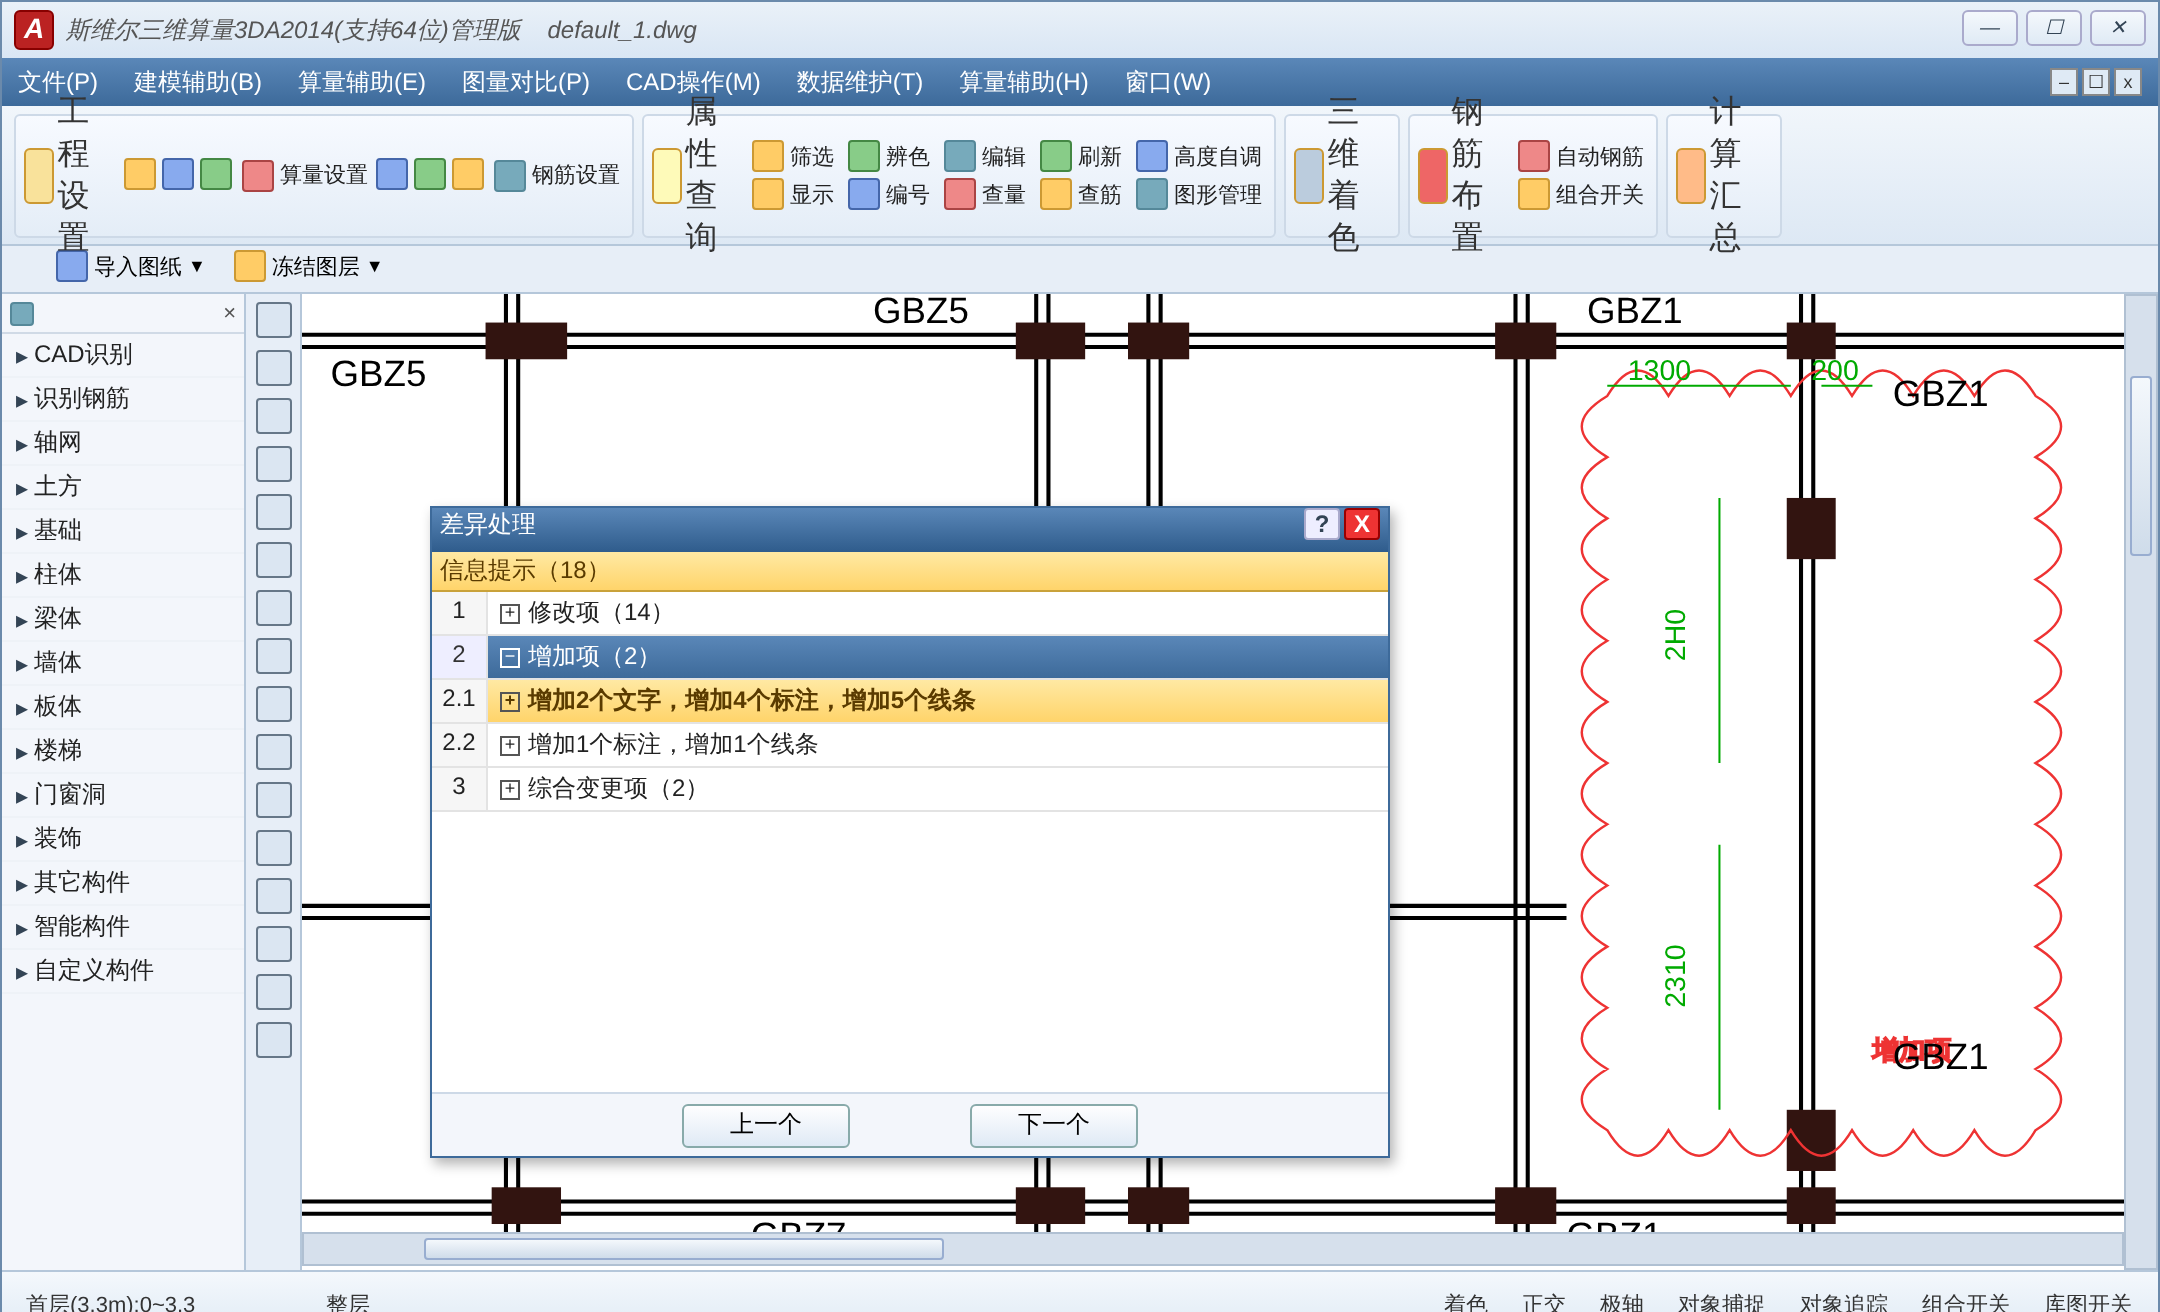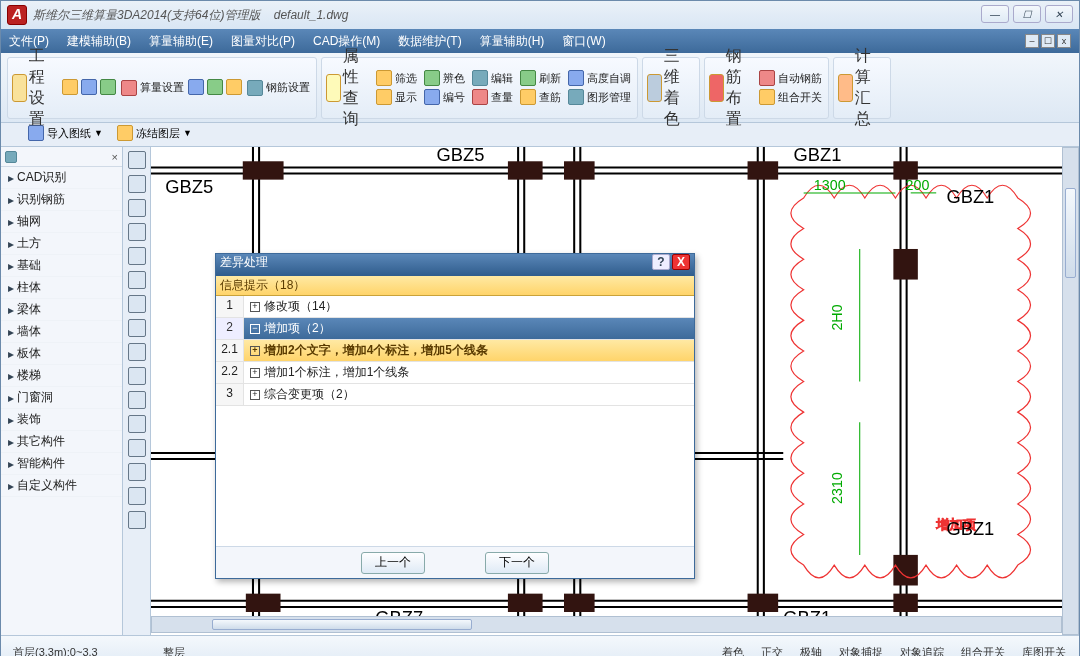--- a/index.html
+++ b/index.html
@@ -49,21 +49,21 @@
 .modal-title .h{width:18px;height:16px;background:#eef;border:1px solid #aac;color:#345;display:flex;align-items:center;justify-content:center;font-weight:bold;border-radius:2px}
 .modal-head{height:20px;background:linear-gradient(#ffe9a3,#ffd46a);border-bottom:1px solid #c9a23a;padding:0 4px;font-size:12px;color:#5a3b00;display:flex;align-items:center;font-weight:normal}
 .modal-list{background:#fff}
 .mrow{display:flex;border-bottom:1px solid #e3e3e3;font-size:12px;color:#222}
 .mrow .idx{width:28px;border-right:1px solid #e3e3e3;text-align:center;padding:2px 0;background:#f6f6f6}
 .mrow .txt{flex:1;padding:2px 6px;display:flex;align-items:center;gap:4px}
 .mrow.sel{background:linear-gradient(#ffe9a3,#ffd46a)}
 .mrow.sel .txt{color:#5a3b00;font-weight:bold}
 .mrow.blue{background:linear-gradient(#5a87b8,#3d6a9a);color:#fff}
 .modal-foot{height:32px;display:flex;align-items:center;justify-content:center;gap:60px;background:#f3f6fb;border-top:1px solid #cdd9e7}
-.mbtn{width:64px;height:22px;border:1px solid #8aa;background:linear-gradient(#fefeff,#dfeaf5);border-radius:3px;font-size:12px}
+.mbtn{width:84px;height:22px;border:1px solid #8aa;background:linear-gradient(#fefeff,#dfeaf5);border-radius:3px;font-size:12px}
 .plusbox{width:10px;height:10px;border:1px solid #555;display:inline-flex;align-items:center;justify-content:center;font-size:9px;line-height:1}
 
 .statusbar{height:22px;background:linear-gradient(#f4f8fc,#dfeaf5);border-top:1px solid #b5c7da;display:flex;align-items:center;font-size:11px;padding:16px 4px;position:relative}
 .scell{padding:0 8px;border-right:1px solid #c0d0e0;height:100%;display:flex;align-items:center;color:#333}
 .scell.shade{background:#e4e0c8}
 .scroll-track{position:absolute;background:#d6e0ec;border:1px solid #b0c0d2}
 .scroll-v{right:0;top:146px;width:17px;height:calc(656px - 146px - 22px)}
 .scroll-h{left:150px;right:17px;bottom:22px;height:17px}
 .thumb{background:linear-gradient(#f4f8fc,#cfdcea);border:1px solid #98add0;border-radius:2px;position:absolute}
 </style>

